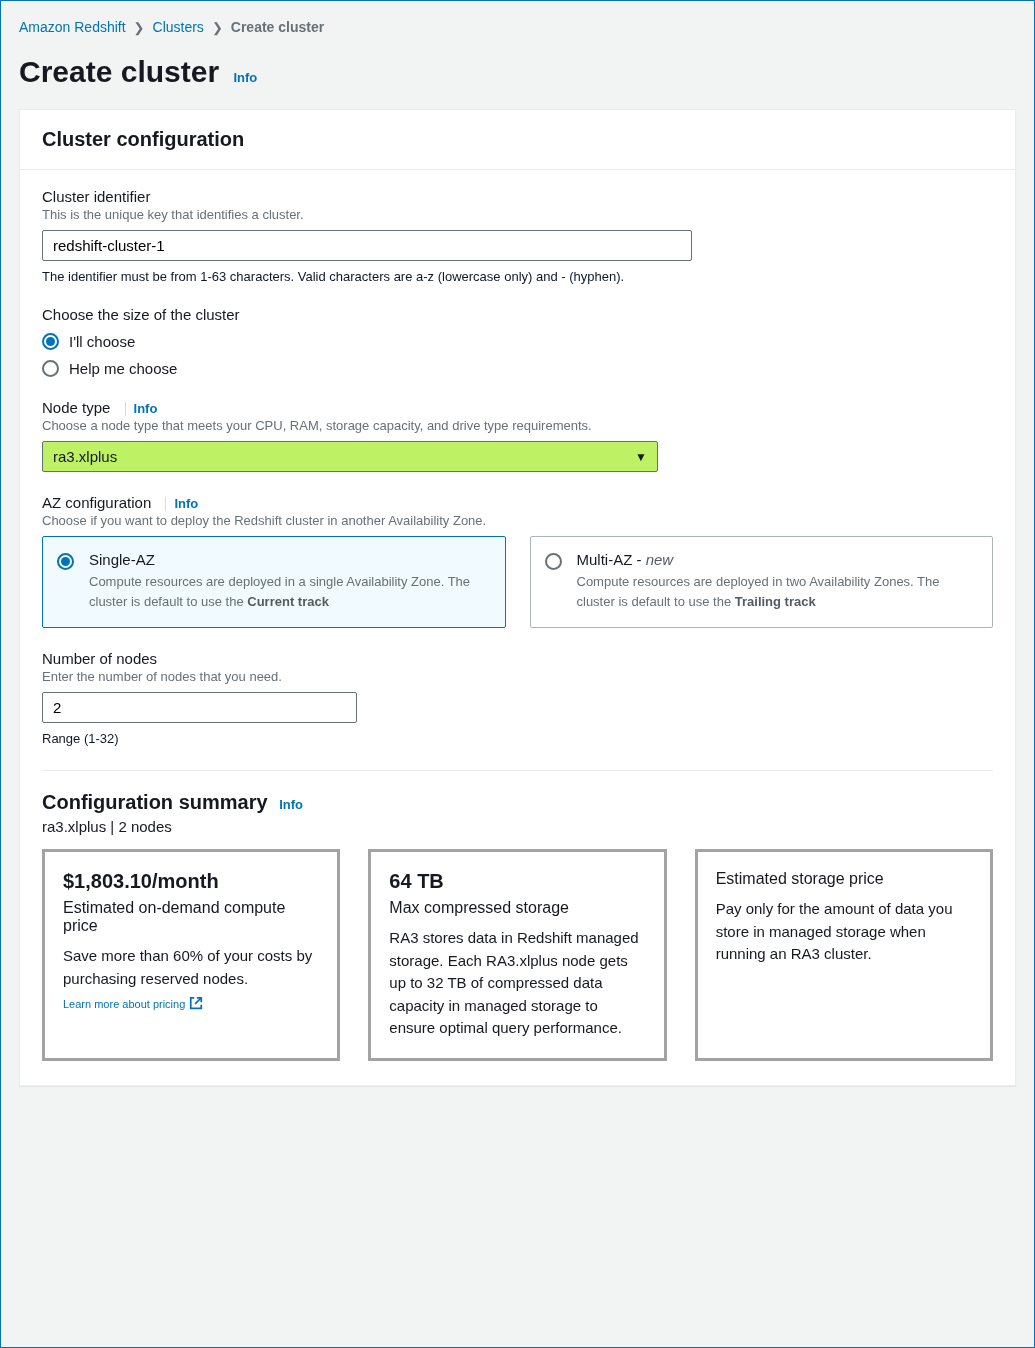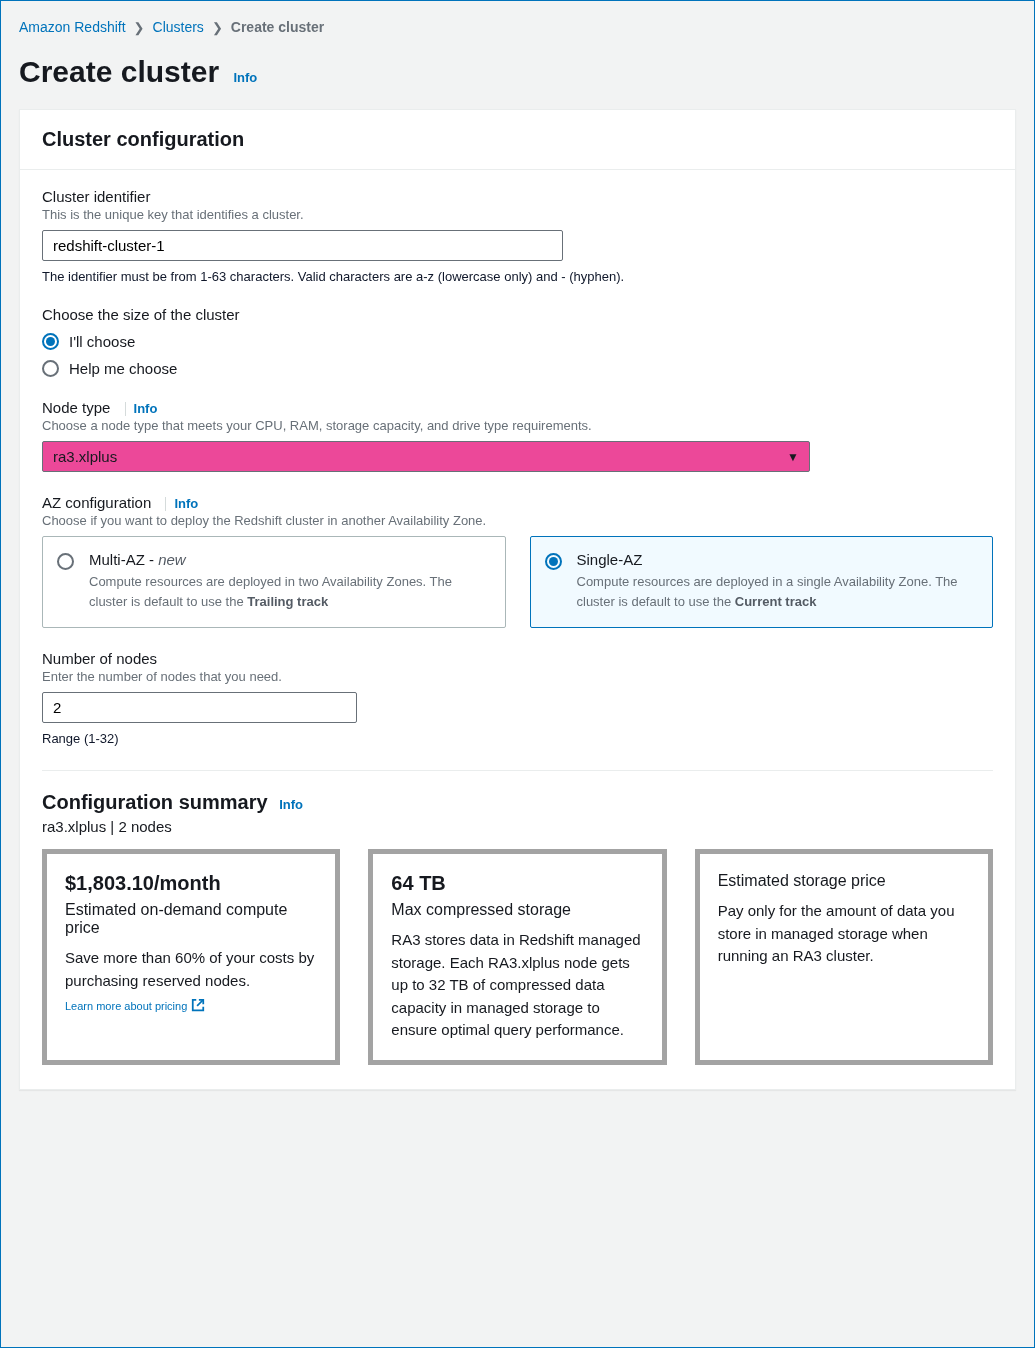--- a/index.html
+++ b/index.html
@@ -83,21 +83,21 @@
   font-size: 13px;
   color: #687078;
   margin-bottom: 8px;
 }
 .field-constraint {
   font-size: 13px;
   color: #0f172a;
   margin-top: 8px;
 }
 input.text-input {
-  width: 521px;
+  width: 650px;
   max-width: 100%;
   padding: 6px 10px;
   font-size: 15px;
   border: 1px solid #687078;
   border-radius: 2px;
   background: #fff;
 }
 input.num-input {
   width: 315px;
   padding: 6px 10px;
@@ -131,29 +131,29 @@
 .radio-outer.selected .radio-inner {
   width: 9px;
   height: 9px;
   background: #0073bb;
   border-radius: 50%;
 }
 .radio-label {
   font-size: 15px;
 }
 .select-wrap {
-  width: 768px;
+  width: 616px;
   max-width: 100%;
   border: 1px solid #687078;
   border-radius: 2px;
   padding: 6px 10px;
   display: flex;
   align-items: center;
   justify-content: space-between;
-  background: #ec4899;
+  background: #bef264;
   cursor: pointer;
   font-size: 15px;
 }
 .select-caret {
   font-size: 12px;
   color: #16191f;
 }
 .tile-row {
   display: flex;
   gap: 24px;
@@ -205,21 +205,21 @@
 .summary-sub {
   font-size: 15px;
   margin-bottom: 14px;
 }
 .summary-cards {
   display: flex;
   gap: 28px;
 }
 .card {
   flex: 1;
-  border: 5px solid #a3a3a3;
+  border: 3px solid #a3a3a3;
   padding: 18px 18px;
 }
 .card-big {
   font-size: 20px;
   font-weight: 700;
   margin-bottom: 6px;
 }
 .card-sub {
   font-size: 16px;
   margin-bottom: 10px;
@@ -301,38 +301,38 @@
       </div>
     </div>
 
     <div class="field-group">
       <div class="field-label">
         <span>AZ configuration</span>
         <span class="info-sep"></span><a class="info-link" style="margin-left:0;">Info</a>
       </div>
       <div class="field-hint">Choose if you want to deploy the Redshift cluster in another Availability Zone.</div>
       <div class="tile-row">
+        <div class="tile selected">
+          <span class="radio-outer selected">
+              <span class="radio-inner"></span>
+            </span>
+          <div class="tile-title">Single-AZ</div>
+          <div class="tile-desc">
+            <span>Compute resources are deployed in a single Availability Zone. The cluster is default to use the </span><strong>Current track</strong>
+          </div>
+        </div>
         <div class="tile">
           <span class="radio-outer">
               <span class="radio-inner"></span>
             </span>
           <div class="tile-title">
             <span>Multi-AZ - </span><span class="new-tag">new</span>
           </div>
           <div class="tile-desc">
             <span>Compute resources are deployed in two Availability Zones. The cluster is default to use the </span><strong>Trailing track</strong>
-          </div>
-        </div>
-        <div class="tile selected">
-          <span class="radio-outer selected">
-              <span class="radio-inner"></span>
-            </span>
-          <div class="tile-title">Single-AZ</div>
-          <div class="tile-desc">
-            <span>Compute resources are deployed in a single Availability Zone. The cluster is default to use the </span><strong>Current track</strong>
           </div>
         </div>
       </div>
     </div>
 
     <div class="field-group" style="margin-bottom:0;">
       <div class="field-label">Number of nodes</div>
       <div class="field-hint">Enter the number of nodes that you need.</div>
       <input class="num-input" type="text" value="2" style="">
       <div class="field-constraint">Range (1-32)</div>

